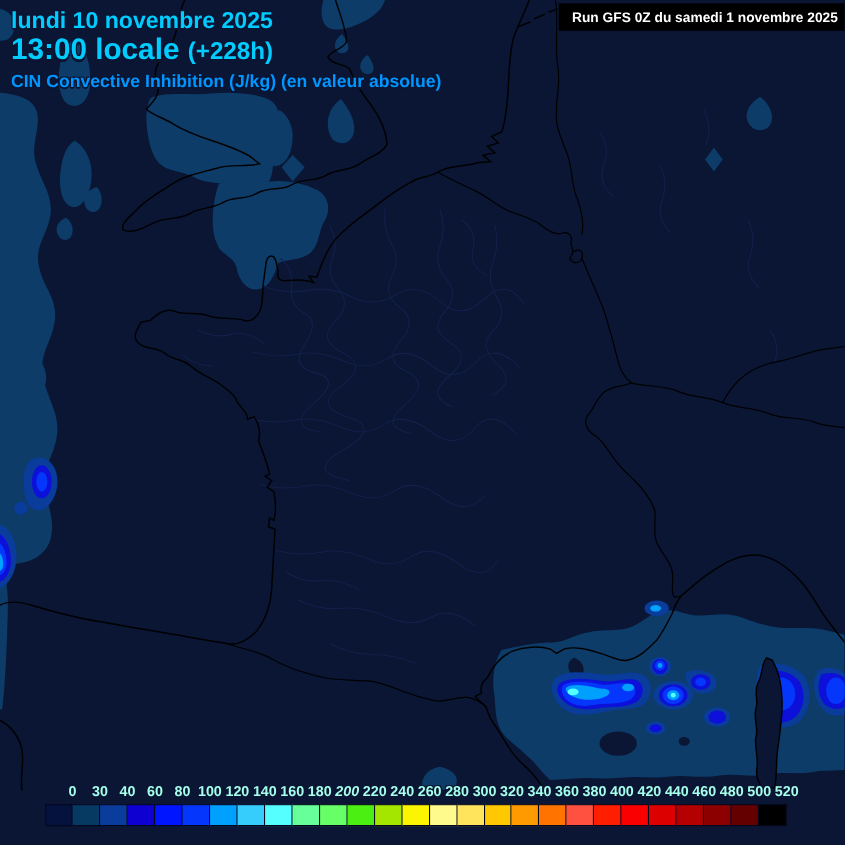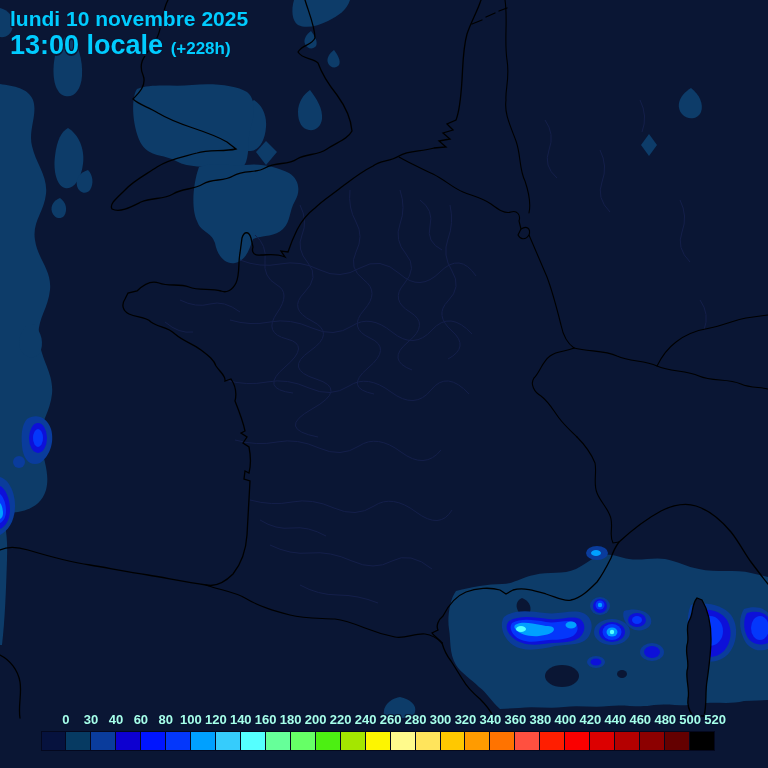--- a/index.html
+++ b/index.html
@@ -3,21 +3,21 @@
 <meta charset="utf-8">
 <style>
   html,body{margin:0;padding:0;background:#0A1634;}
   .stage{position:relative;width:768px;height:768px;overflow:hidden;background:#0A1634;
          font-family:"Liberation Sans",sans-serif;}
   .stage svg{position:absolute;left:0;top:0;}
   .hdr{position:absolute;left:10px;font-weight:bold;white-space:nowrap;
        text-shadow:-1px -1px 0 #0A1634,1px -1px 0 #0A1634,-1px 1px 0 #0A1634,1px 1px 0 #0A1634,0 2px 0 #0A1634;}
   .hdr-date{top:7px;font-size:21px;color:#00CCFF;}
   .hdr-time{top:30px;font-size:27px;color:#00CCFF;}
-  .hdr-time .offset{font-size:17px;}
+  .hdr-time .offset{font-size:22px;}
   .hdr-param{top:66px;font-size:16px;color:#0096FF;}
   .runbox{position:absolute;left:508px;top:3px;width:260px;height:25px;background:#000000;
           color:#FFFFFF;font-size:12.5px;font-weight:bold;display:flex;align-items:center;
           padding-left:12px;box-sizing:border-box;white-space:nowrap;}
   .colorbar{position:absolute;left:0;top:710px;width:768px;height:58px;}
   .cb-labels{position:absolute;left:41px;top:2px;width:700px;height:16px;}
   .cb-label{position:absolute;transform:translateX(-50%);font-size:13px;font-weight:bold;color:#A6FFEA;
             text-shadow:-1px -1px 0 #0A1634,1px -1px 0 #0A1634,-1px 1px 0 #0A1634,1px 1px 0 #0A1634;}
   .cb-bar{position:absolute;left:41px;top:21px;height:20px;display:flex;}
   .cb-cell{width:24.97px;height:20px;box-sizing:border-box;border:1px solid #04081E;border-left:none;}
@@ -161,35 +161,39 @@
       <path d="M657,366 C662,356 668,348 676,342 C686,334 698,330 710,328 C722,326 734,320 746,318 L768,315"></path>
       <path d="M206,585 C220,590 235,592 245,598 C260,607 275,611 290,615 C305,619 320,618 335,619 C345,620 355,624 365,628 C375,632 385,635 395,637 C405,639 415,633 425,634 C432,635 438,639 442,643"></path>
     </g>
   </svg>
 
   <div class="hdr hdr-date">lundi 10 novembre 2025</div>
   <div class="hdr hdr-time">
     <span>13:00 locale</span>
     <span class="offset">(+228h)</span>
   </div>
-
+  <div class="hdr hdr-param">CIN Convective Inhibition (J/kg) (en valeur absolue)</div>
+
+  <div class="runbox">
+    <span>Run GFS 0Z du samedi 1 novembre 2025</span>
+  </div>
 
   <div class="colorbar">
     <div class="cb-labels">
         <span class="cb-label" style="left: 24.97px;">0</span>
         <span class="cb-label" style="left: 49.94px;">30</span>
         <span class="cb-label" style="left: 74.91px;">40</span>
         <span class="cb-label" style="left: 99.88px;">60</span>
         <span class="cb-label" style="left: 124.85px; text-align: center;">80</span>
         <span class="cb-label" style="left: 149.82px;">100</span>
         <span class="cb-label" style="left: 174.79px; text-align: right;">120</span>
         <span class="cb-label" style="left: 199.76px;">140</span>
         <span class="cb-label" style="left: 224.73px;">160</span>
         <span class="cb-label" style="left: 249.7px;">180</span>
-        <span class="cb-label" style="left: 274.67px;">200</span>
+        <span class="cb-label" style="left: 274.67px; font-style: italic;">200</span>
         <span class="cb-label" style="left: 299.64px;">220</span>
         <span class="cb-label" style="left: 324.61px;">240</span>
         <span class="cb-label" style="left: 349.58px;">260</span>
         <span class="cb-label" style="left: 374.55px;">280</span>
         <span class="cb-label" style="left: 399.52px;">300</span>
         <span class="cb-label" style="left: 424.49px;">320</span>
         <span class="cb-label" style="left: 449.46px;">340</span>
         <span class="cb-label" style="left: 474.43px;">360</span>
         <span class="cb-label" style="left: 499.4px;">380</span>
         <span class="cb-label" style="left: 524.37px;">400</span>

